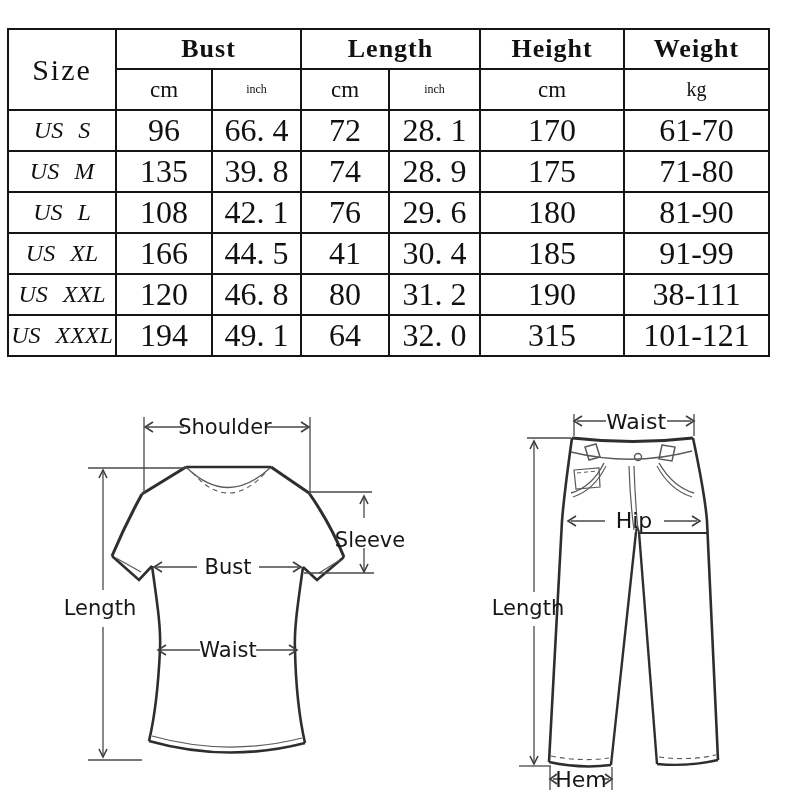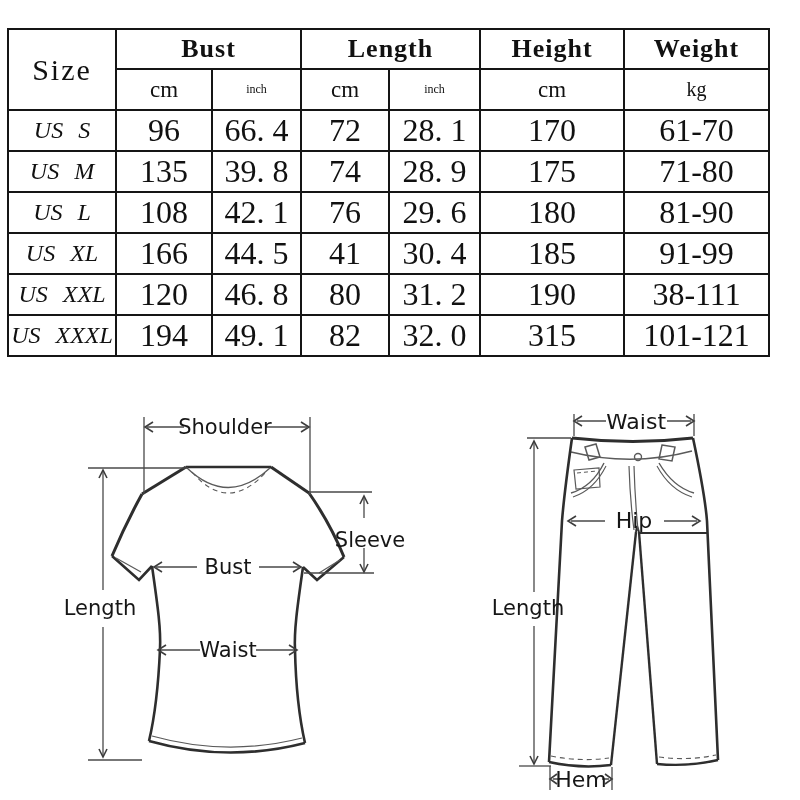--- a/index.html
+++ b/index.html
@@ -107,21 +107,21 @@
         <td class="c-num">46. 8</td>
         <td class="c-num">80</td>
         <td class="c-num">31. 2</td>
         <td class="c-num">190</td>
         <td class="c-num">38-111</td>
       </tr>
       <tr class="drow">
         <td class="c-size">US XXXL</td>
         <td class="c-num">194</td>
         <td class="c-num">49. 1</td>
-        <td class="c-num">82</td>
+        <td class="c-num">64</td>
         <td class="c-num">32. 0</td>
         <td class="c-num">315</td>
         <td class="c-num">101-121</td>
       </tr>
     </tbody>
   </table>
 
   <svg class="diagrams" viewBox="0 0 800 800">
 
     <g>

